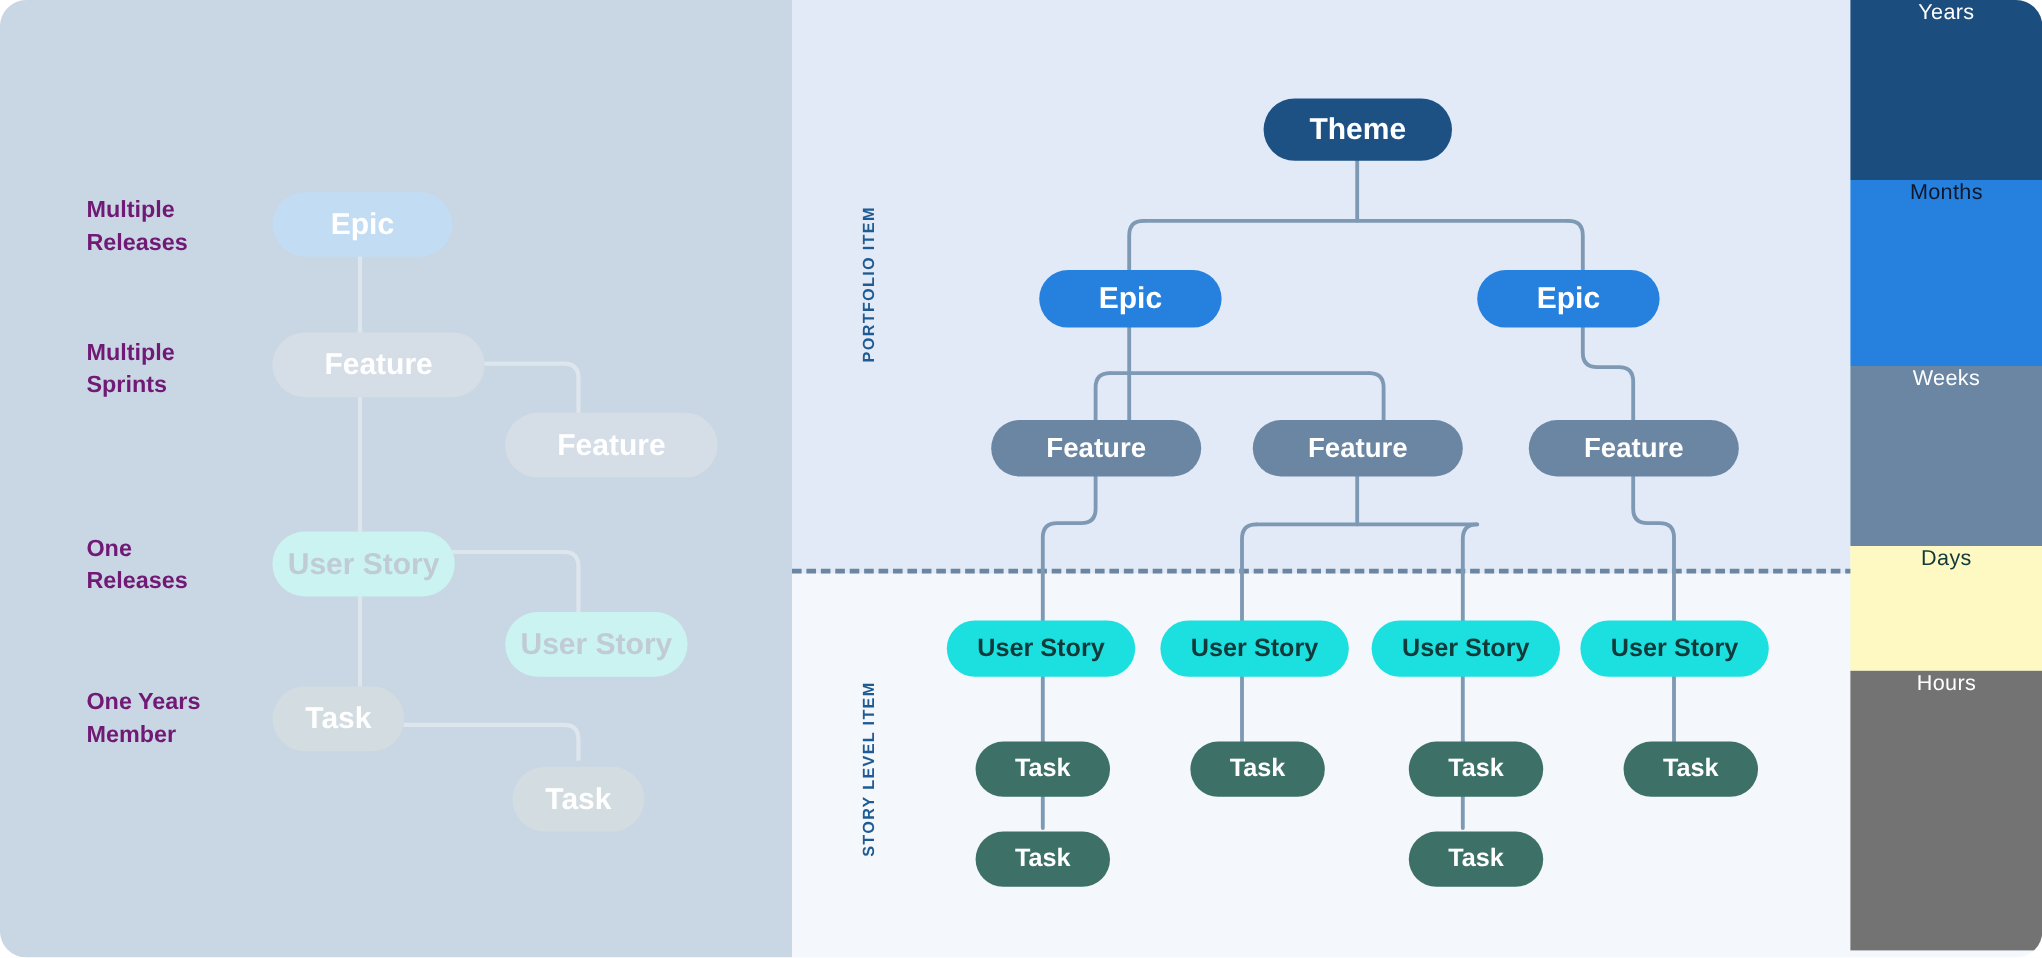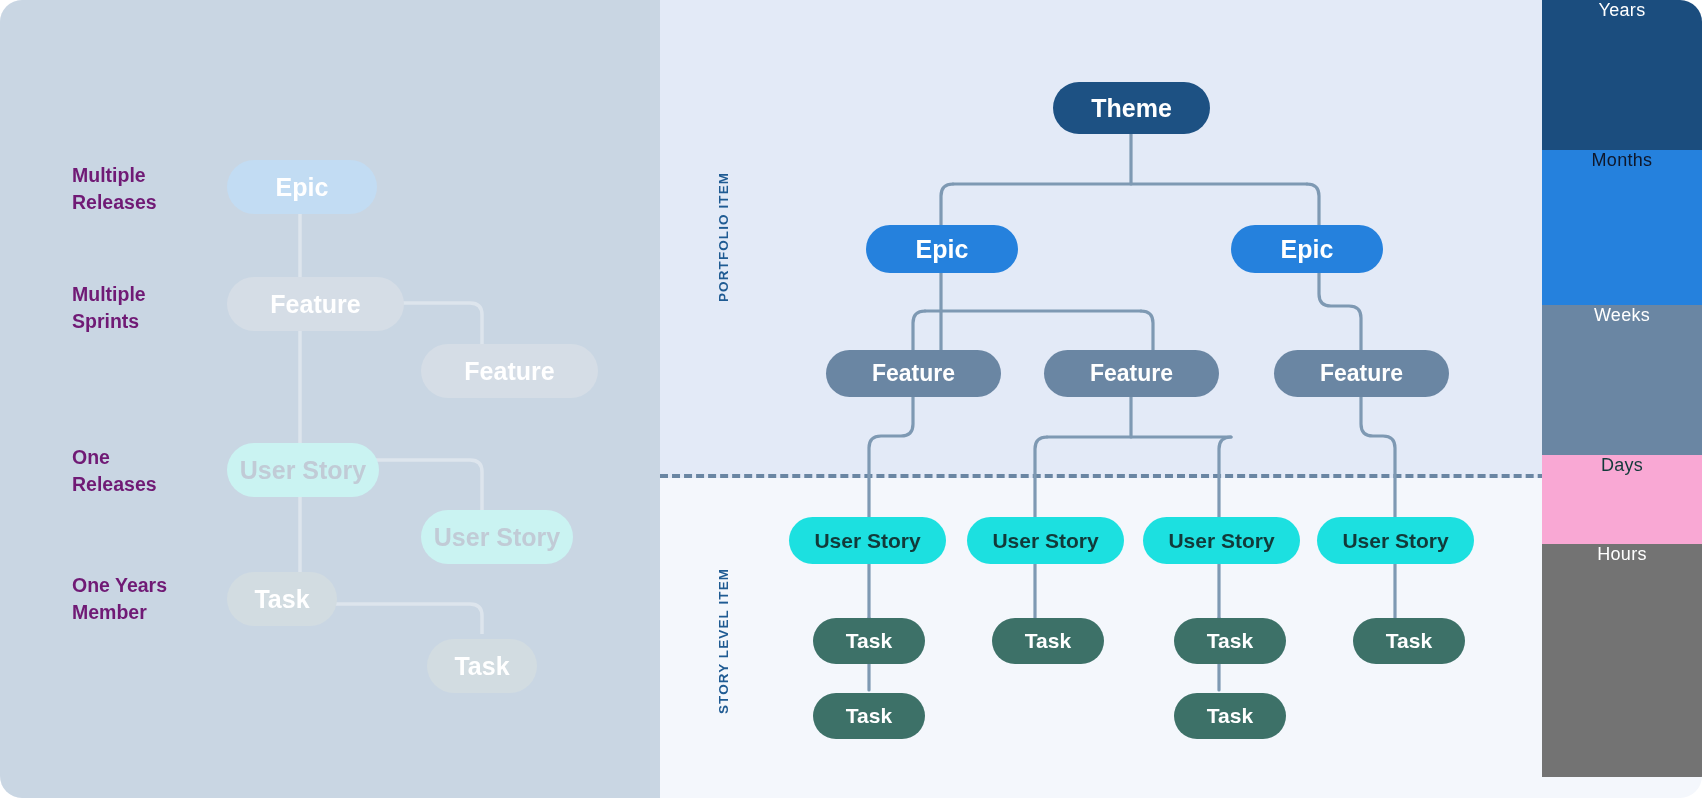--- a/index.html
+++ b/index.html
@@ -201,21 +201,21 @@
   <div class="scale">
     <div class="scale-band" style="background: rgb(27, 77, 126); height: 150px; color: rgb(255, 255, 255);">
         <span>Years</span>
       </div>
     <div class="scale-band" style="background: rgb(37, 129, 221); height: 155px; color: #0f172a;">
         <span>Months</span>
       </div>
     <div class="scale-band" style="background: rgb(106, 134, 163); height: 150px; color: rgb(255, 255, 255);">
         <span>Weeks</span>
       </div>
-    <div class="scale-band" style="background: #f9a8d4; height: 89px; color: rgb(18, 58, 58);">
+    <div class="scale-band" style="background: #fef9c3; height: 104px; color: rgb(18, 58, 58);">
         <span>Days</span>
       </div>
     <div class="scale-band" style="background: #737373; height: 233px; color: rgb(255, 255, 255);">
         <span>Hours</span>
       </div>
   </div>
 
 </div>
 
 </body></html>

